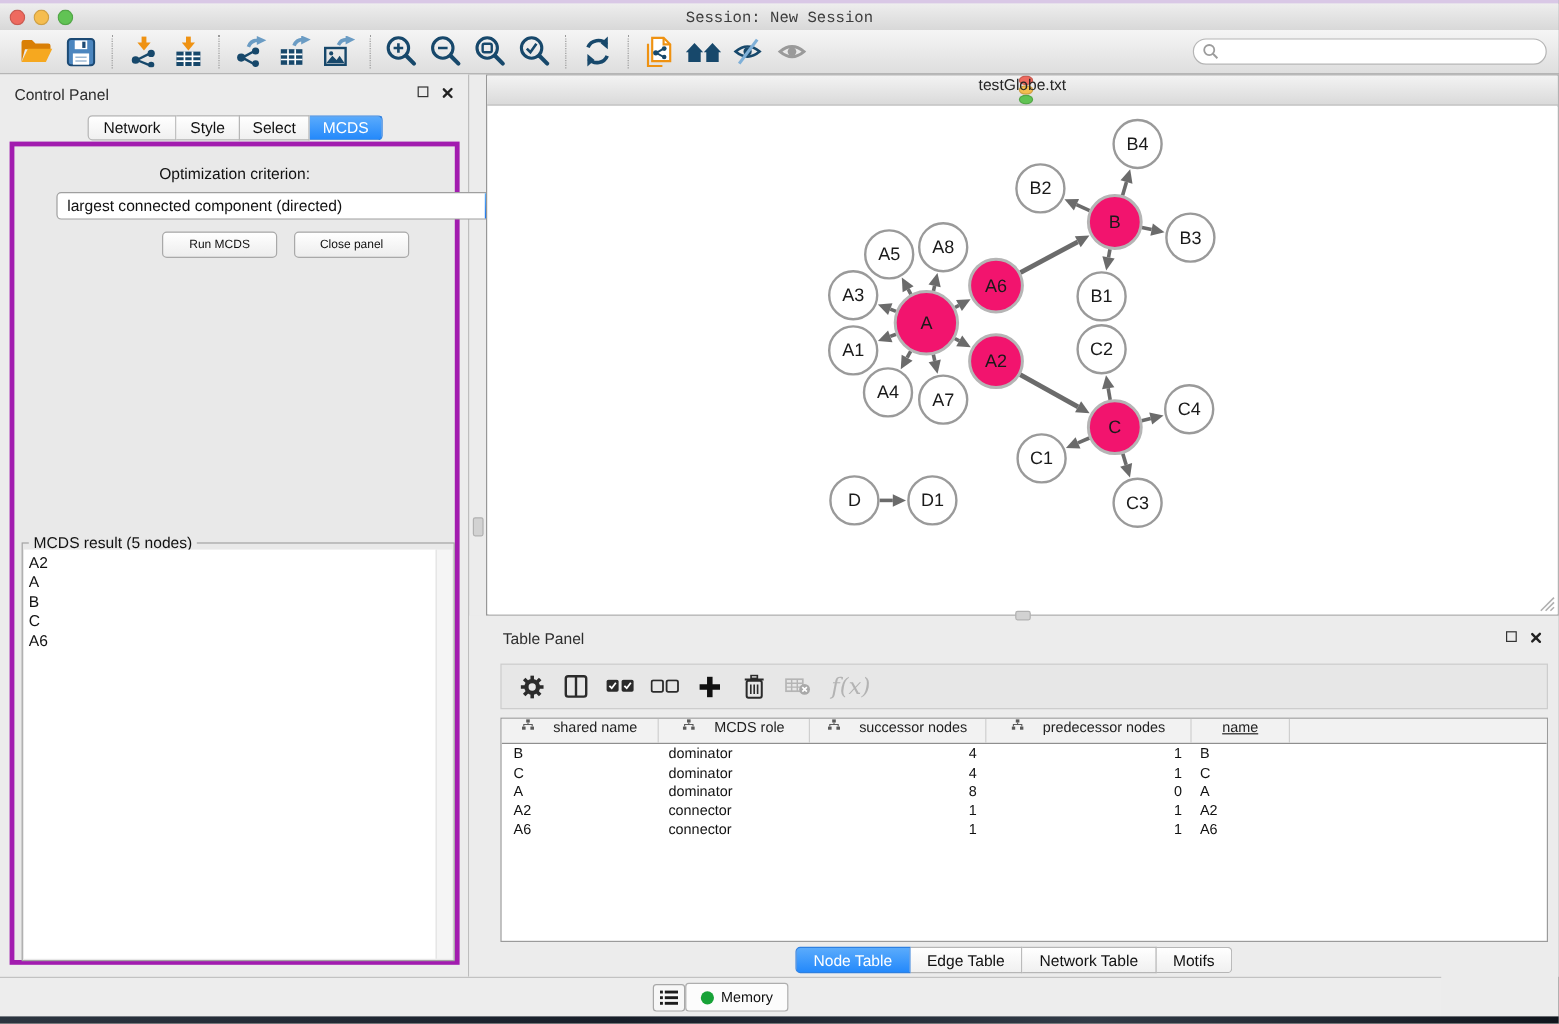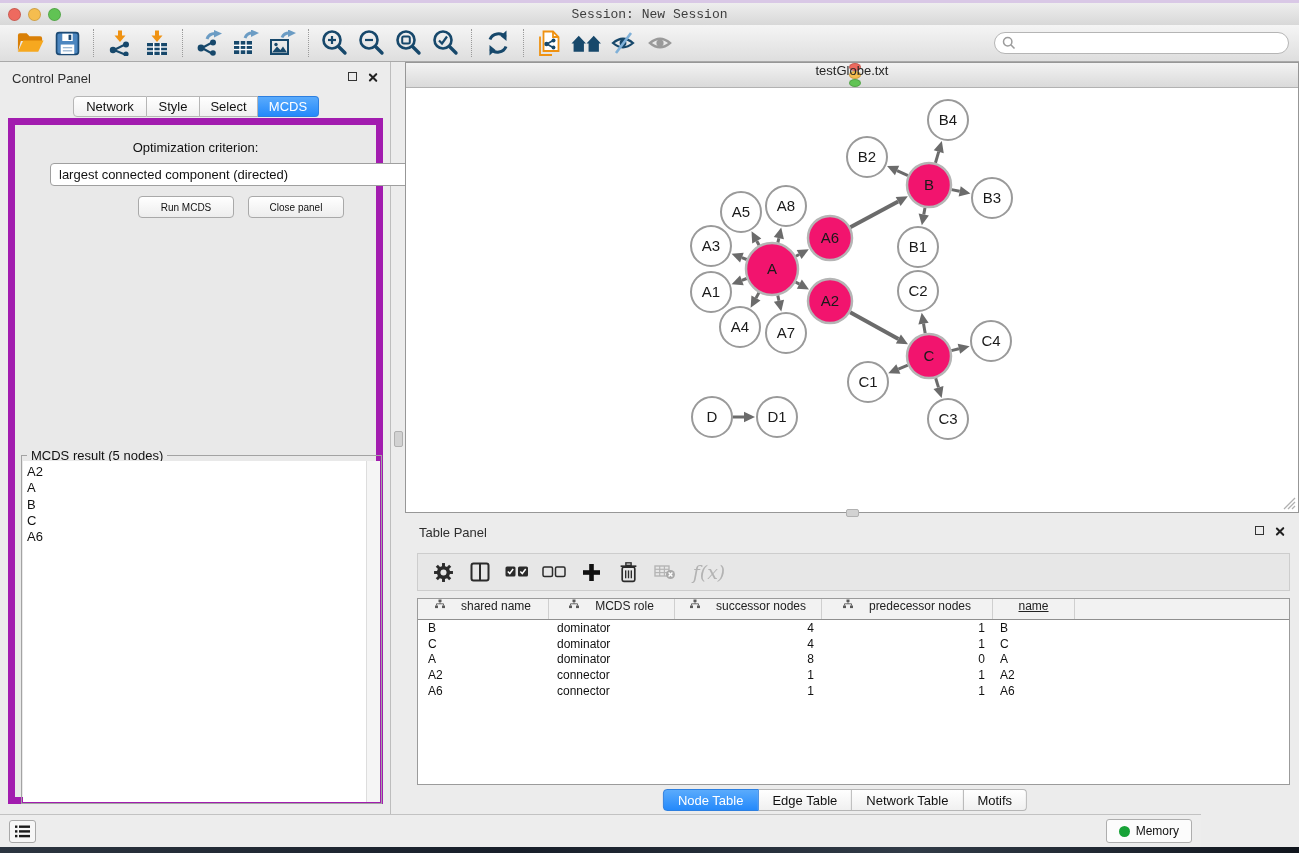--- a/index.html
+++ b/index.html
@@ -41,21 +41,21 @@
   .seg{height:21px;border:1px solid #b6b6b6;border-left:none;background:linear-gradient(#ffffff,#f0f0f0);font-size:13px;color:#111;display:flex;align-items:center;justify-content:center;}
   .seg:first-child{border-left:1px solid #b6b6b6;border-radius:4px 0 0 4px;}
   .seg:last-child{border-radius:0 4px 4px 0;}
   .seg.sel{background:linear-gradient(#5aabfc,#2489fb);border-color:#2d7fe0;color:#fff;}
   .cp-tabs{left:73px;top:34px;}
   .cp-tabs .seg:nth-child(1){width:74px;}
   .cp-tabs .seg:nth-child(2){width:53px;}
   .cp-tabs .seg:nth-child(3){width:58px;}
   .cp-tabs .seg:nth-child(4){width:61px;}
 
-  .cp-content{position:absolute;left:8px;top:56px;width:375px;height:686px;border:7px solid #a21caf;background:#e9e9e9;}
+  .cp-content{position:absolute;left:8px;top:56px;width:375px;height:686px;border:4px solid #a21caf;background:#e9e9e9;}
   .opt-label{position:absolute;left:0;right:0;top:15px;text-align:center;font-size:13px;color:#111;}
   .dropdown{position:absolute;left:35px;top:38px;width:377px;height:23px;background:#fff;border:1px solid #9f9f9f;border-radius:4px;display:flex;align-items:center;overflow:hidden;}
   .dropdown .dtext{flex:1;font-size:13px;color:#111;padding-left:8px;white-space:nowrap;}
   .stepper{width:19px;height:23px;background:linear-gradient(#5fb0f9,#1a73ea);border-radius:0 4px 4px 0;display:flex;flex-direction:column;align-items:center;justify-content:center;gap:2px;}
   .tri-up{width:0;height:0;border-left:4px solid transparent;border-right:4px solid transparent;border-bottom:5px solid #fff;}
   .tri-dn{width:0;height:0;border-left:4px solid transparent;border-right:4px solid transparent;border-top:5px solid #fff;}
   .btn{position:absolute;height:22px;border:1px solid #a9a9a9;border-radius:4px;background:linear-gradient(#ffffff,#ededed);font-size:10px;color:#111;display:flex;align-items:center;justify-content:center;margin-left:39px;}
   .mcds-group{position:absolute;left:6px;top:330px;width:361px;height:349px;border:1px solid #a3a3a3;}
   .mcds-legend{position:absolute;left:5px;top:-8px;background:#e9e9e9;padding:0 4px;font-size:13px;color:#111;}
   .mcds-list{position:absolute;left:1px;top:5px;right:14px;bottom:1px;background:#fff;border-right:1px solid #ddd;padding:3px 0 0 4px;font-size:13px;color:#111;line-height:16.3px;overflow:hidden;}
@@ -88,21 +88,21 @@
   .tcell{height:100%;display:flex;align-items:center;}
   .c0{width:131px;padding-left:10px;}
   .c1{width:126px;padding-left:8px;}
   .c2{width:147px;justify-content:flex-end;padding-right:8px;}
   .c3{width:171px;justify-content:flex-end;padding-right:8px;}
   .c4{width:82px;padding-left:7px;}
   .tp-tabs{top:276px;left:50%;transform:translateX(-50%);}
   .tp-tabs .seg{height:22px;padding:0 14px;}
 
   
-  .statusbar{left:0;top:814px;width:1201px;height:33px;background:#ededed;border-top:1px solid #c2c2c2;display:flex;align-items:center;justify-content:space-between;padding:0 9px;}
+  .statusbar{left:0;top:814px;width:1201px;height:33px;background:#ededed;border-top:1px solid #c2c2c2;display:flex;align-items:center;justify-content:center;padding:0 9px;}
   .list-btn{width:27px;height:23px;border:1px solid #a8a8a8;border-radius:3px;background:#f7f7f7;display:flex;align-items:center;justify-content:center;}
   .mem-btn{height:24px;border:1px solid #aeaeae;border-radius:3px;background:#fcfcfc;display:flex;align-items:center;gap:6px;padding:0 12px;font-size:12px;color:#111;}
   .mem-dot{width:11px;height:11px;border-radius:50%;background:#17a237;}
   .desktop{left:0;top:847px;width:1299px;height:6px;background:linear-gradient(90deg,#2c3540,#171e29 40%,#313b47 70%,#10151d);}
 </style>
 </head>
 <body>
 
 <div class="app">
 

